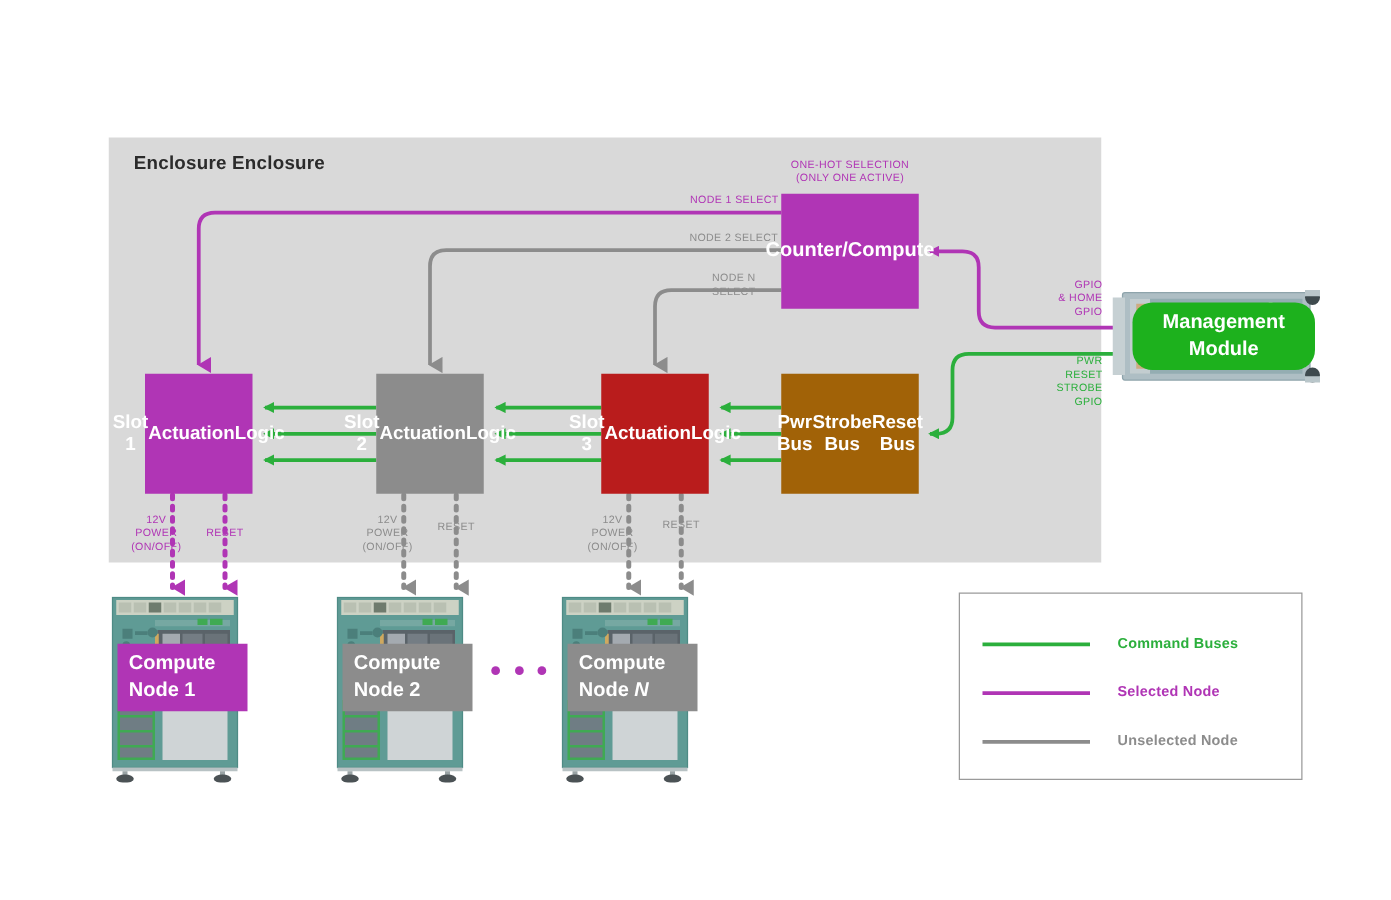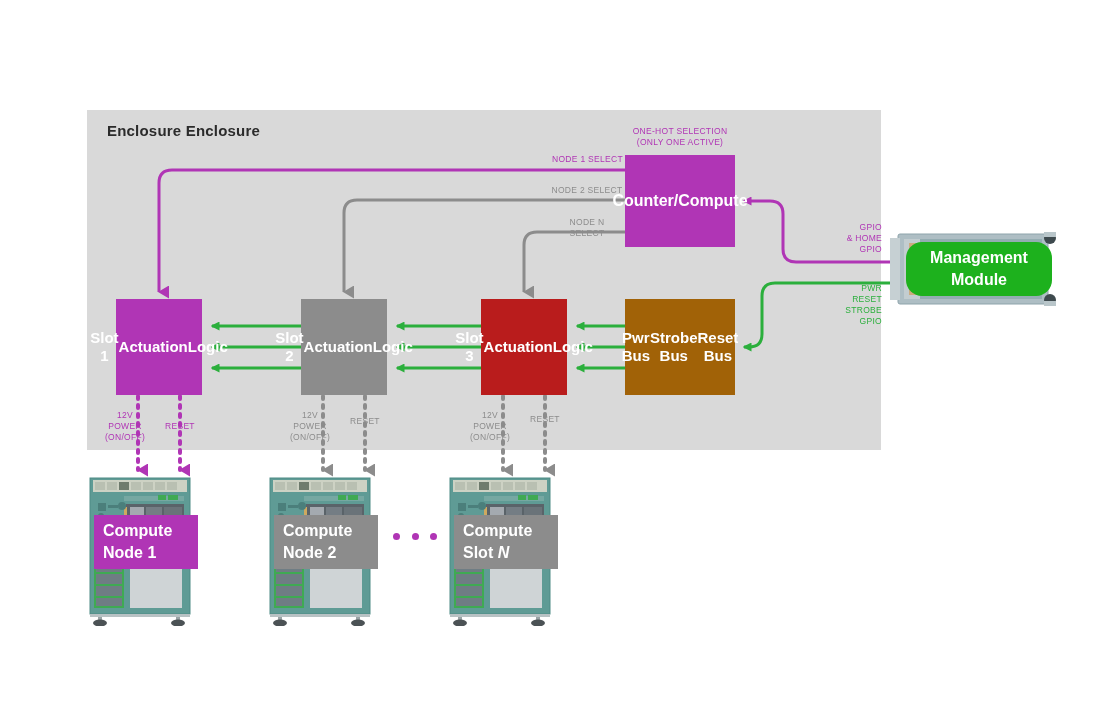--- a/index.html
+++ b/index.html
@@ -323,17 +323,31 @@
     <rect x="46" y="84" width="52" height="50" fill="#cfd4d6"></rect>
     <rect x="90" y="56" width="10" height="28" fill="#eef0f1"></rect>
     <rect x="6" y="140" width="100" height="3" fill="#b8c2c4"></rect>
     <rect x="14" y="143" width="4" height="5" fill="#9aa4a6"></rect>
     <rect x="92" y="143" width="4" height="5" fill="#9aa4a6"></rect>
     <ellipse cx="16" cy="149" rx="7" ry="3.5" fill="#4b5255"></ellipse>
     <ellipse cx="94" cy="149" rx="7" ry="3.5" fill="#4b5255"></ellipse>
   </svg>
   <div class="node-tag" style="left:454px;top:515px;width:86px;background:#8c8c8c;">
     <span>Compute</span><br>
-    <span>Slot</span><span style="font-style:italic;">&nbsp;</span><span style="font-style:italic;">N</span>
-  </div>
-
+    <span>Node</span><span style="font-style:italic;">&nbsp;</span><span style="font-style:italic;">N</span>
+  </div>
+
+  <div class="legend">
+    <div class="lg-row" style="top:34px;">
+      <span class="lg-line" style="background:#2baf3c;"></span>
+      <span class="lg-txt" style="color:#2baf3c;">Command Buses</span>
+    </div>
+    <div class="lg-row" style="top:73px;">
+      <span class="lg-line" style="background:#b035b5;"></span>
+      <span class="lg-txt" style="color:#b035b5;">Selected Node</span>
+    </div>
+    <div class="lg-row" style="top:112px;">
+      <span class="lg-line" style="background:#8c8c8c;"></span>
+      <span class="lg-txt" style="color:#8c8c8c;">Unselected Node</span>
+    </div>
+  </div>
 
 </div>
 
 </body></html>

